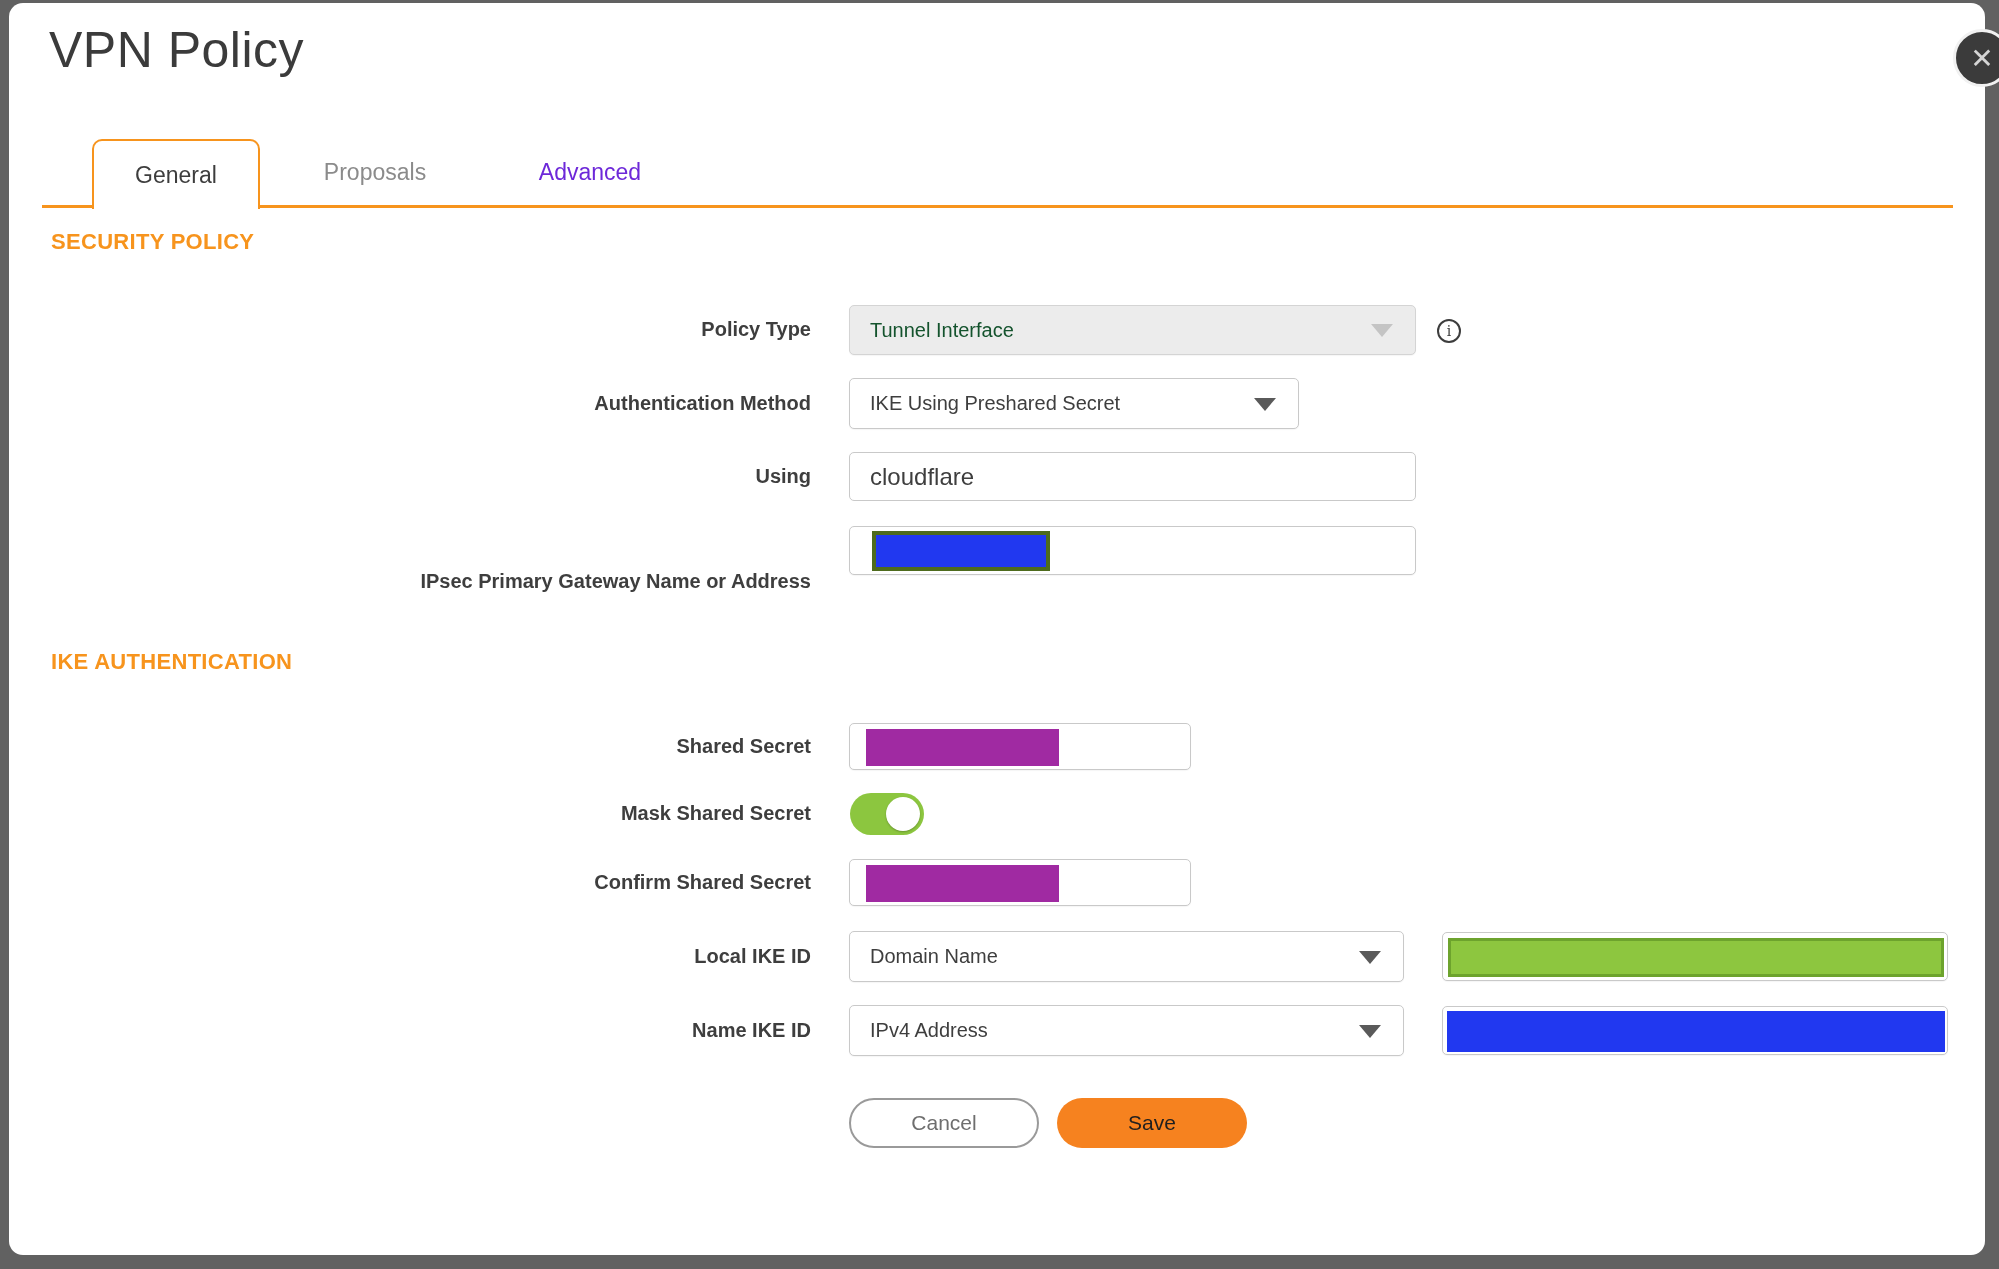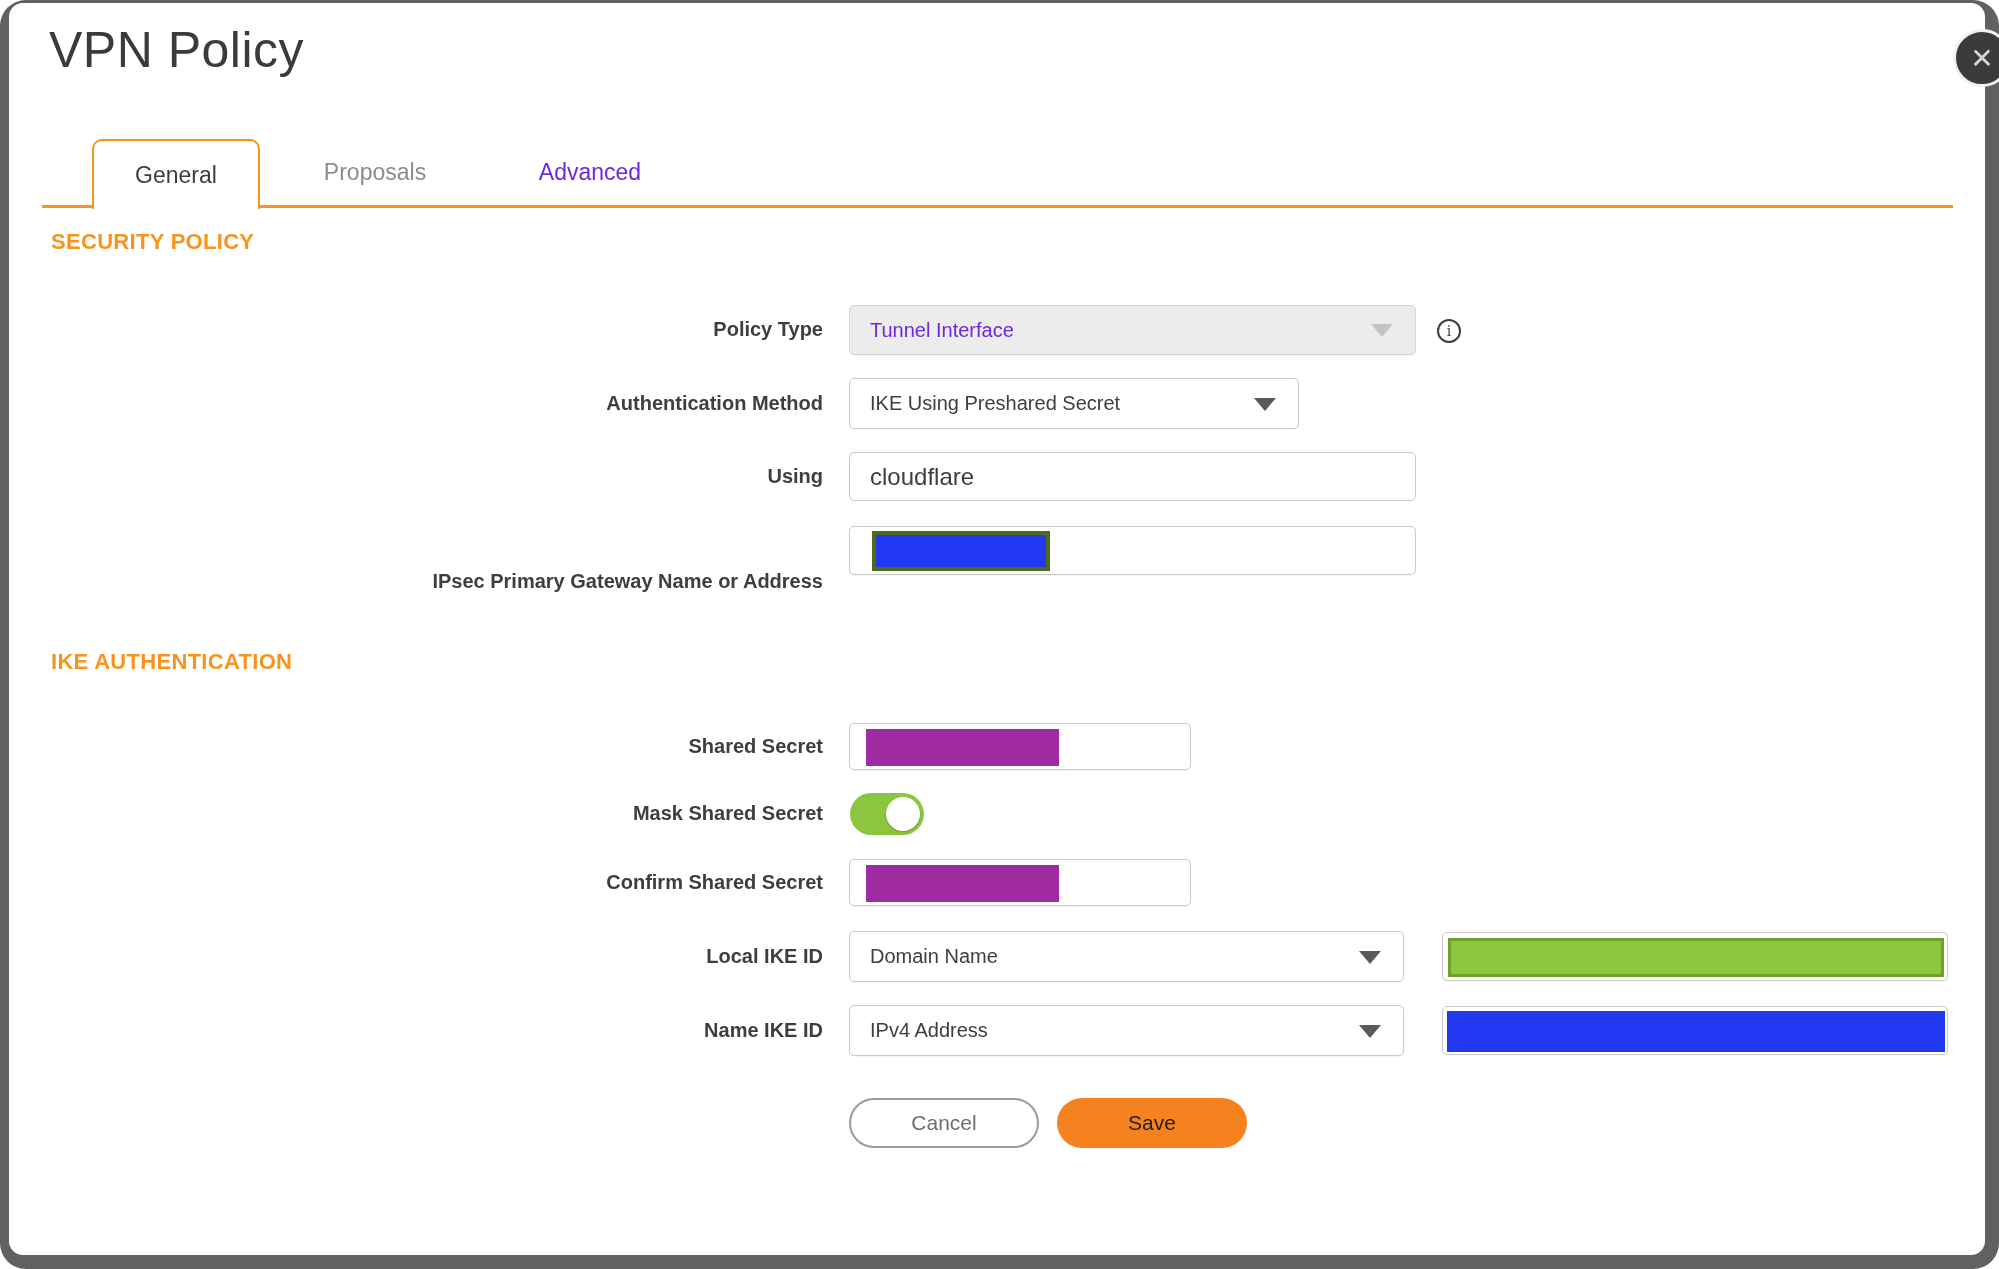--- a/index.html
+++ b/index.html
@@ -1,17 +1,17 @@
 <!DOCTYPE html>
 <html><head>
 <meta charset="utf-8">
 <style>
   html,body{margin:0;padding:0;}
   .page{position:relative;width:1999px;height:1269px;background:#616161;overflow:hidden;
-        font-family:"Liberation Sans",sans-serif;border-radius:26px;}
+        font-family:"Liberation Sans",sans-serif;}
   .modal{position:absolute;left:9px;top:3px;width:1976px;height:1252px;background:#ffffff;
          border-radius:14px;}
 
   
   .title{position:absolute;left:40px;top:18px;font-size:50px;color:#3b3b3b;font-weight:400;
          letter-spacing:.5px;}
   .close-btn{position:absolute;left:1953px;top:29px;width:58px;height:58px;border-radius:50%;
          background:#3b3b3b;border:3px solid #f1f1f1;box-sizing:border-box;display:flex;
          align-items:center;justify-content:center;color:#d5d5d5;font-size:28px;cursor:pointer;}
 
@@ -20,31 +20,31 @@
   .tab{display:flex;align-items:center;justify-content:center;font-size:23px;cursor:pointer;}
   .tab-active{position:absolute;left:83px;top:136px;width:168px;height:70px;background:#fff;
          border:2px solid #f7941d;border-bottom:none;border-radius:10px 10px 0 0;z-index:2;
          color:#3d3d3d;box-sizing:border-box;}
   .tab-proposals{position:absolute;left:286px;top:136px;width:160px;height:66px;color:#8b8b8b;}
   .tab-advanced{position:absolute;left:500px;top:136px;width:162px;height:66px;color:#6d28d9;}
 
   .sec-head{position:absolute;left:42px;font-size:22px;font-weight:800;color:#f7941d;
          letter-spacing:.3px;}
 
-  .flabel{position:absolute;left:308px;width:506px;text-align:right;font-size:20px;
+  .flabel{position:absolute;left:296px;width:506px;text-align:right;font-size:20px;
          font-weight:700;color:#3e3e3e;}
 
   .select,.inputbox{position:absolute;box-sizing:border-box;background:#fff;
          border:1px solid #c9c9c9;border-radius:5px;display:flex;align-items:center;
          padding:0 20px;font-size:20px;color:#3e3e3e;box-shadow:0 1px 1px rgba(0,0,0,.04);}
   .select{cursor:pointer;}
   .select .arrow{position:absolute;right:22px;top:50%;margin-top:-6px;width:0;height:0;
          border-left:11px solid transparent;border-right:11px solid transparent;
          border-top:13px solid #5a5a5a;}
-  .select.disabled{background:#ececec;border-color:#d4d4d4;color:#6d28d9;cursor:default;}
+  .select.disabled{background:#ececec;border-color:#d4d4d4;color:#14532d;cursor:default;}
   .select.disabled .arrow{border-top-color:#c4c4c4;}
 
   input.textfield{position:absolute;box-sizing:border-box;background:#fff;
          border:1px solid #c9c9c9;border-radius:5px;padding:0 20px;font-size:24px;
          color:#3e3e3e;font-family:"Liberation Sans",sans-serif;outline:none;}
 
   .redact{position:absolute;box-sizing:border-box;}
   .redact-blue{background:#2138f0;}
   .redact-purple{background:#a02aa2;}
   .redact-green{background:#8dc63f;border:3px solid #6da32d;}

